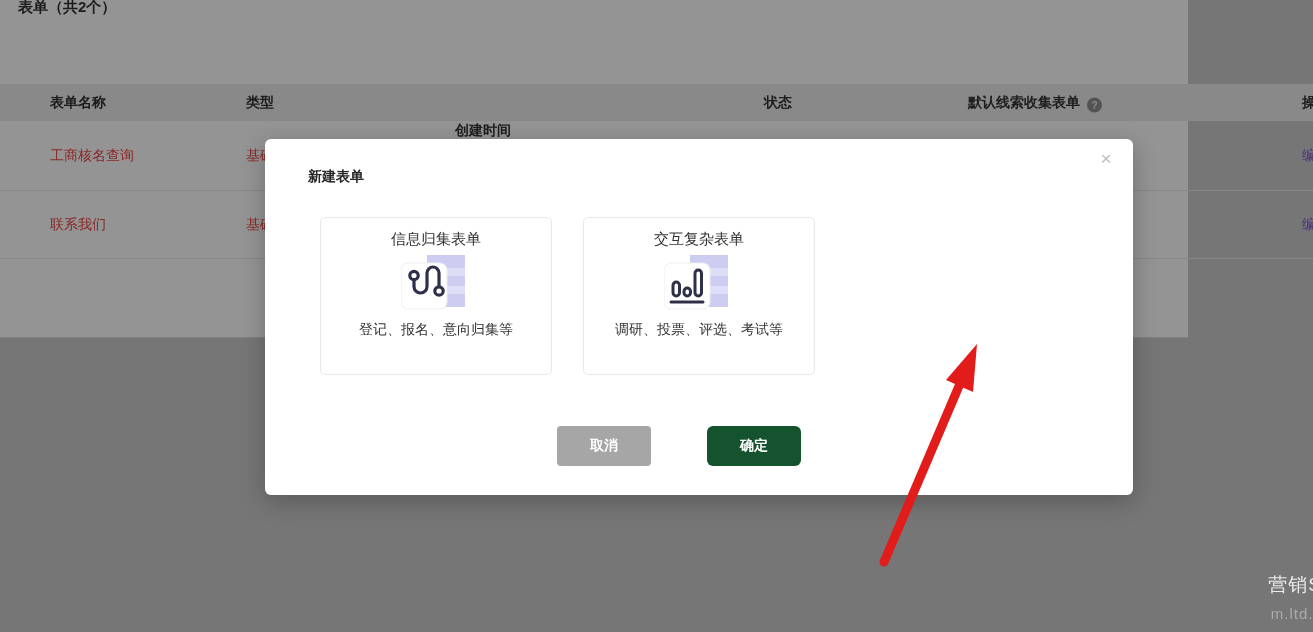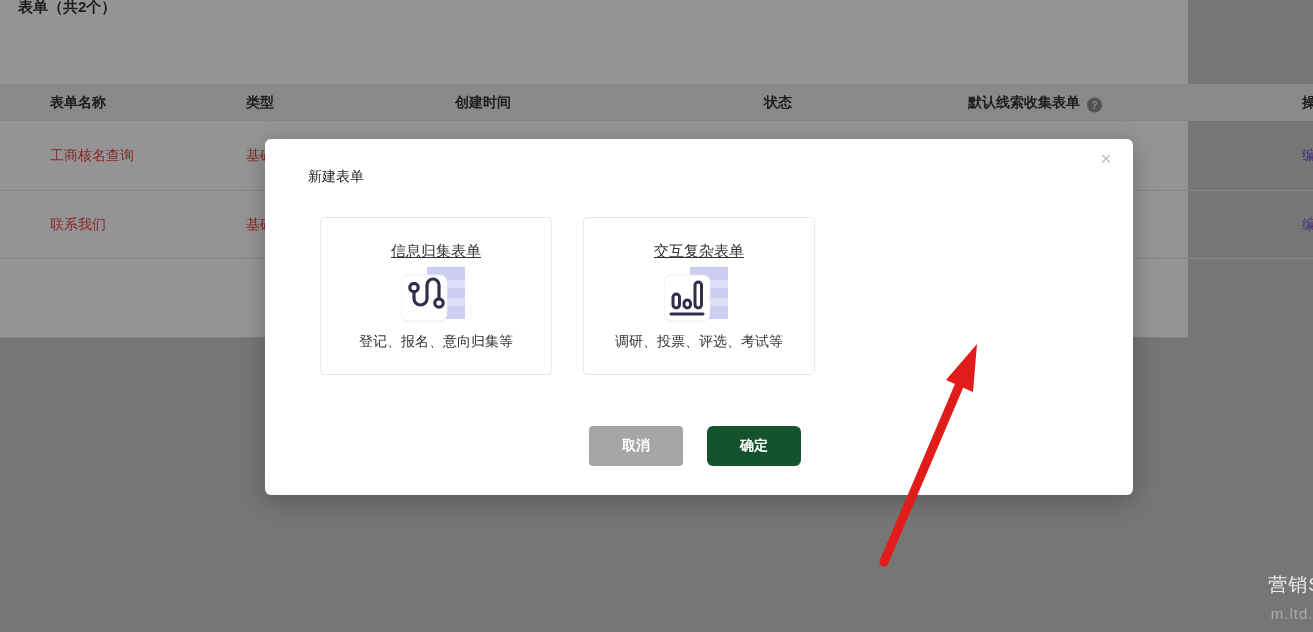--- a/index.html
+++ b/index.html
@@ -14,57 +14,57 @@
   .content-area { position:absolute; left:0; top:0; width:1188px; height:338px; background:#ffffff; border-bottom:1px solid #dcdcdc; }
   .page-title { position:absolute; left:18px; top:-2px; font-size:15px; color:#333; font-weight:600; }
 
   .table-wrap { position:absolute; left:0; top:84px; width:1360px; }
   .thead { position:relative; height:37px; background:#ececec; }
   .trow  { position:relative; height:69px; }
   .trow + .trow { border-top:1px solid #ebebeb; }
   .trow:last-child { border-bottom:1px solid #ebebeb; }
   .cell { position:absolute; top:50%; transform:translateY(-50%); font-size:14px; color:#ef4444; white-space:nowrap; }
   .thead .cell { color:#333; font-weight:700; }
-  .c1 { left:50px; } .c2 { left:246px; } .c3 { left:455px; }
+  .c1 { left:50px; } .c2 { left:246px; } .c3 { left:455px;margin-top:28px; }
   .c4 { left:764px; } .c5 { left:968px; } .c6 { left:1302px; }
   .link-cell { color:#7c4dd4; cursor:pointer; }
   .help-icon { display:inline-block; width:15px; height:15px; border-radius:50%; background:#8f8f8f;
     color:#ececec; font-size:10px; font-weight:700; text-align:center; line-height:15px;
     vertical-align:-2px; margin-left:7px; }
 
   
   .overlay { position:absolute; inset:0; background:rgba(0,0,0,0.42); z-index:10; }
 
   
   .watermark { position:absolute; z-index:12; right:-9px; bottom:10px; text-align:right; pointer-events:none; }
   .wm1 { font-size:19px; color:rgba(255,255,255,0.85); letter-spacing:1px; }
   .wm2 { font-size:15px; color:rgba(255,255,255,0.38); margin-top:7px; letter-spacing:1px; }
 
   
   .modal { position:absolute; left:265px; top:139px; width:868px; height:356px;
     background:#ffffff; border-radius:6px; z-index:20; box-shadow:0 6px 24px rgba(0,0,0,0.25); }
-  .modal-title { position:absolute; left:43px; top:29px; font-size:14px; color:#262626; font-weight:400; }
+  .modal-title { position:absolute; left:43px; top:29px; font-size:14px; color:#262626; font-weight:700; }
   .modal-close { position:absolute; right:13px; top:6px; width:28px; height:28px; font-size:19px;
     color:#bdbdbd; text-align:center; line-height:28px; cursor:pointer; }
 
   .cards { position:absolute; left:55px; top:78px; display:flex; gap:31px; }
   .card { position:relative; width:232px; height:158px; border:1px solid #e8e8e8; border-radius:5px;
     background:#fff; cursor:pointer; display:flex; flex-direction:column; align-items:center; }
   .card.selected { border-color:#8583e6; }
-  .card-title { margin-top:24px; font-size:15px; color:#333;text-decoration:underline; }
+  .card-title { margin-top:12px; font-size:15px; color:#333; }
   .card.selected .card-title { color:#7f7de4; }
   .card-icon { margin-top:6px; }
   .card-sub { margin-top:0; font-size:14px; color:#333; }
   .card.selected .card-sub { color:#8a88e8; }
 
   .btn-row { position:absolute; left:0; top:287px; width:100%; height:40px; }
   .btn { position:absolute; width:94px; height:40px; border:none; border-radius:4px;
     font-size:14px; font-weight:700; color:#fff; cursor:pointer;
     font-family:"Liberation Sans","DejaVu Sans",sans-serif; }
-  .btn-cancel { left:292px; background:#a6a6a6;margin-left:32px; }
+  .btn-cancel { left:292px; background:#a6a6a6; }
   .btn-confirm { left:442px; background:#14532d;border-radius:6px; }
 
   
   .arrow-layer { position:absolute; inset:0; z-index:30; pointer-events:none; }
 </style>
 </head>
 <body>
 
 <div class="page">
   <div class="content-area">

